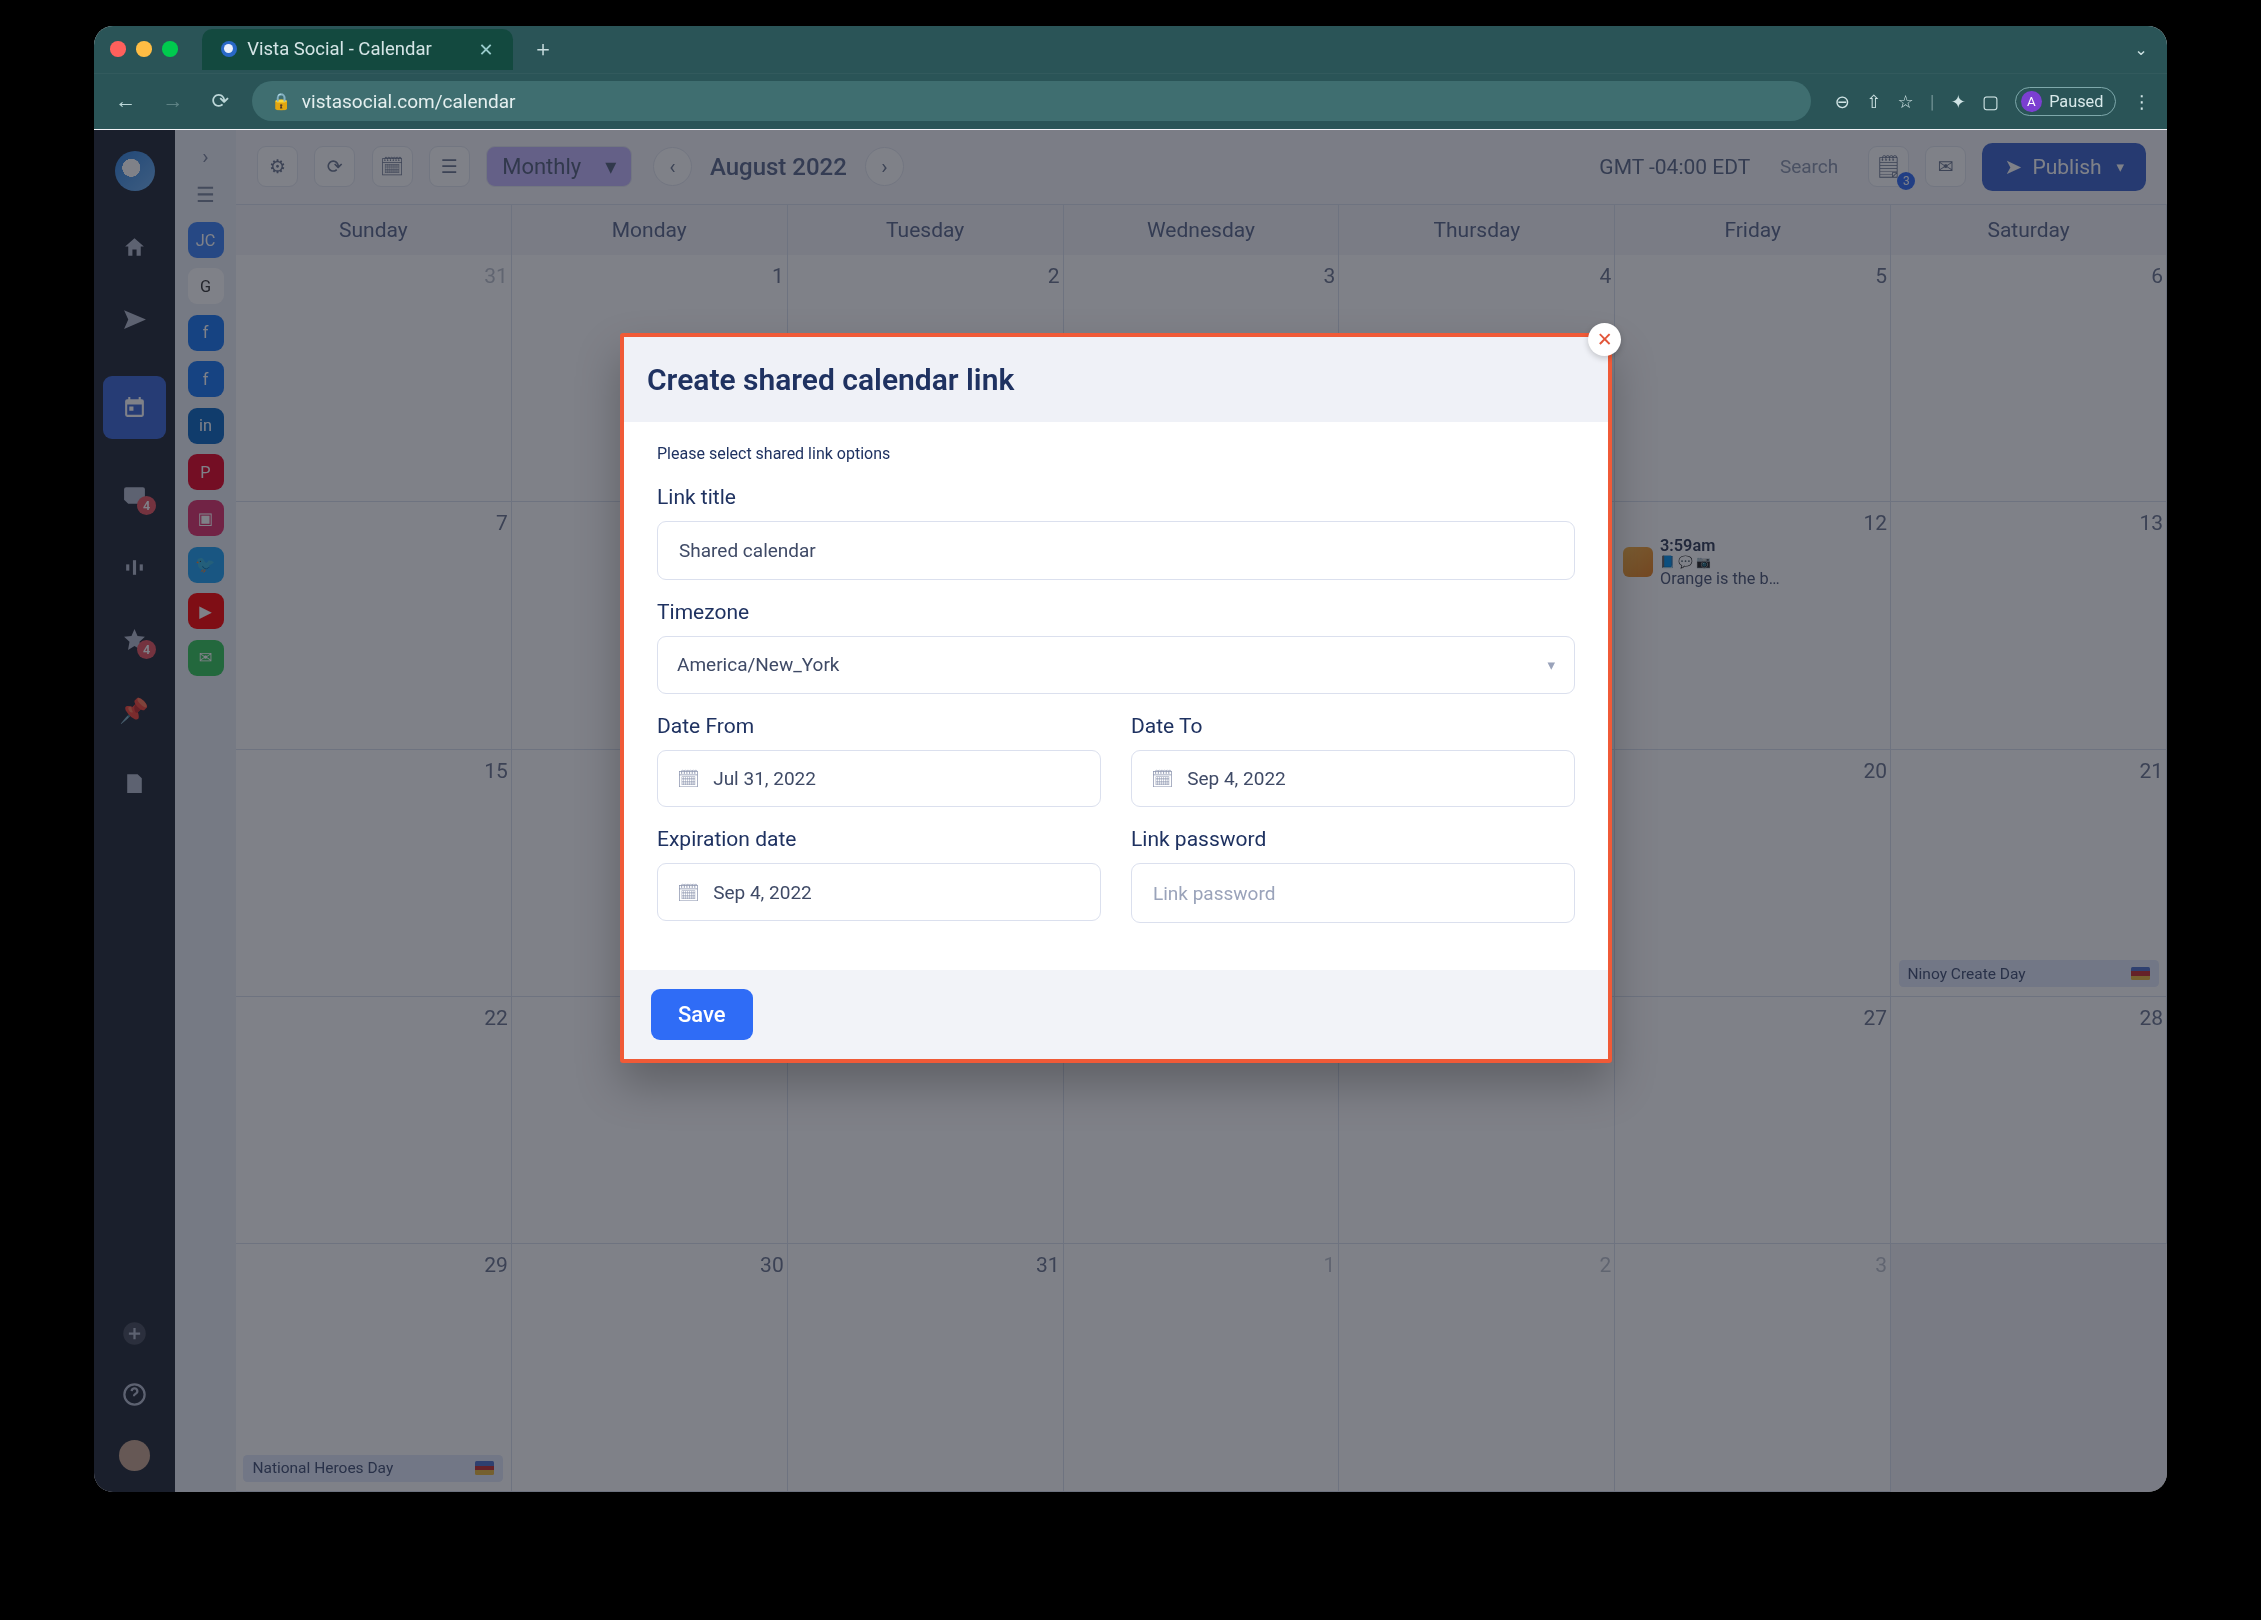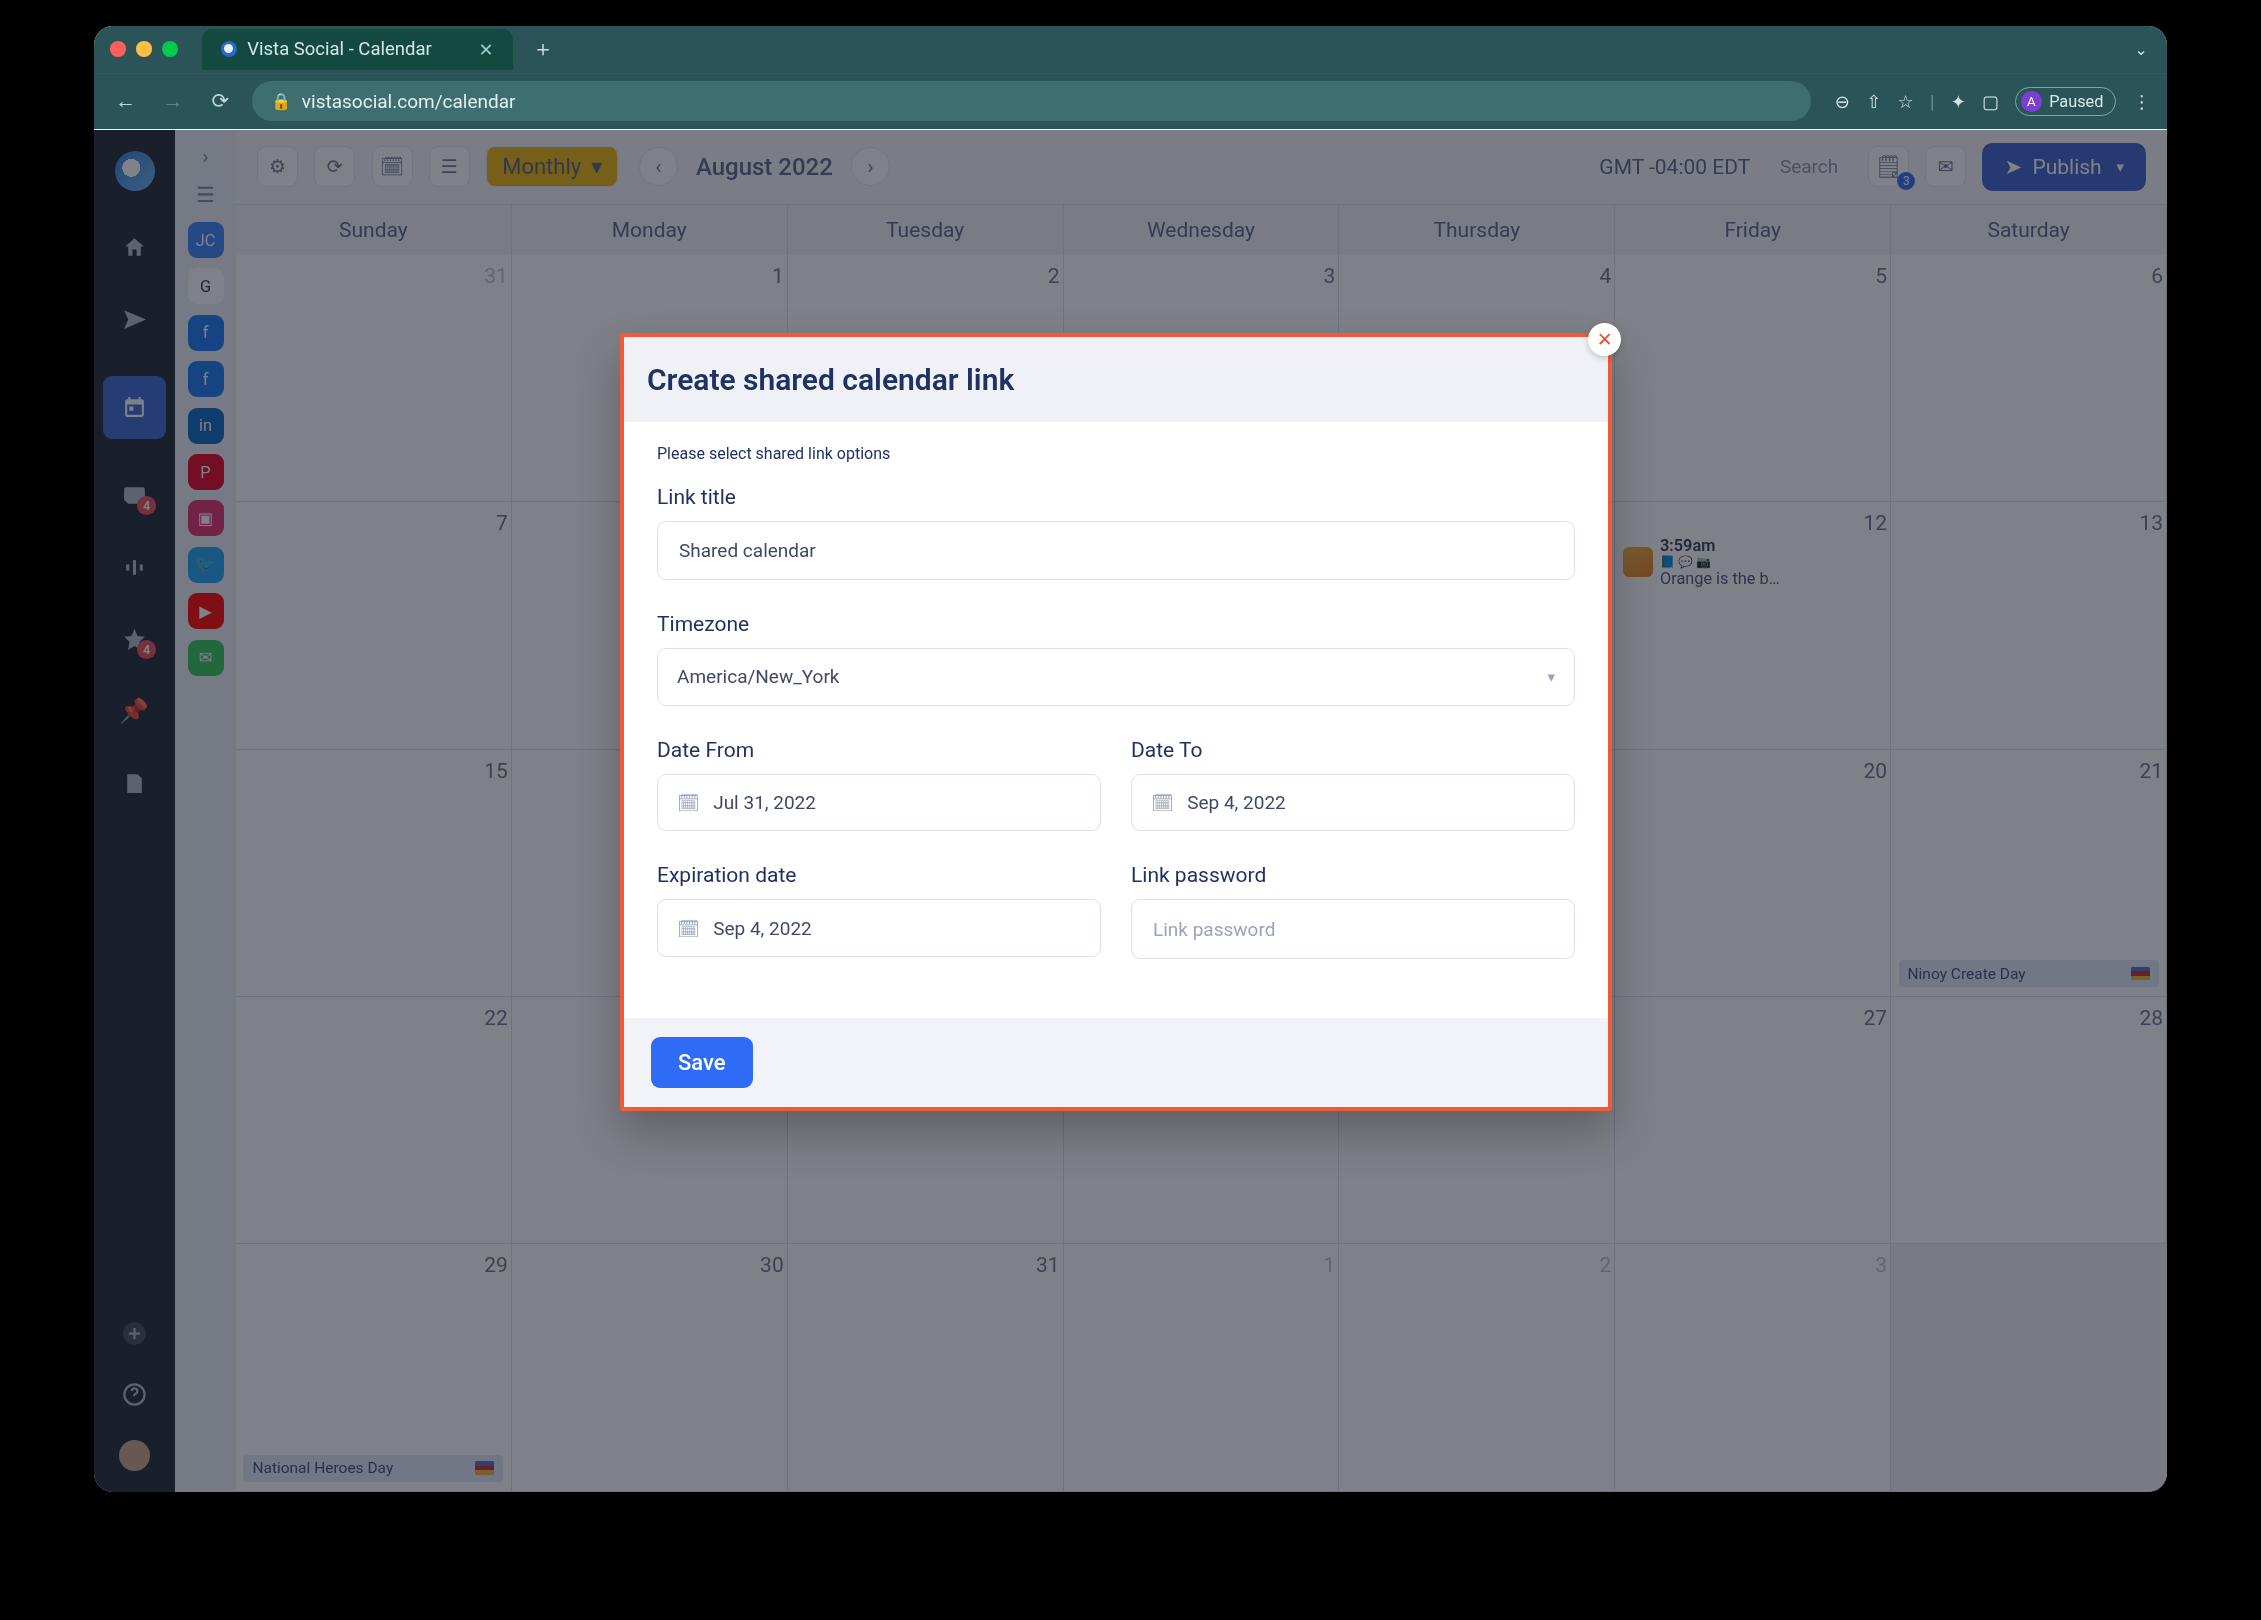--- a/index.html
+++ b/index.html
@@ -80,21 +80,21 @@
   
   .pstrip{width:61px;background:#eceff6;display:flex;flex-direction:column;align-items:center;padding:15px 0 0;gap:10.4px;}
   .pstrip .chev,.pstrip .filter{color:#7d879e;font-size:21px;margin-bottom:4.4px;}
   .pchip{width:36px;height:36px;border-radius:9px;display:flex;align-items:center;justify-content:center;font-size:16.3px;color:#fff;position:relative;}
 
   .main{flex:1;display:flex;flex-direction:column;}
 
   .toolbar{display:flex;align-items:center;height:74px;padding:0 21px;gap:16.3px;background:#f5f6fa;}
   .tbtn{width:41px;height:41px;border-radius:9px;background:#fff;border:0.7px solid var(--panel-border);
         display:flex;align-items:center;justify-content:center;color:#6b768f;font-size:19px;}
-  .view-sel{display:flex;align-items:center;gap:10px;color:#535f7b;font-size:22px;background:#eab308;border:0.7px solid var(--panel-border);border-radius:9px;padding:7.4px 15px;text-align:center;}
+  .view-sel{display:flex;align-items:center;gap:24px;color:#535f7b;font-size:22px;background:#c4b5fd;border:0.7px solid var(--panel-border);border-radius:9px;padding:7.4px 15px;text-align:center;}
   .month-nav{display:flex;align-items:center;gap:18px;margin-left:4.4px;}
   .month-nav .arrow{width:39px;height:39px;border-radius:50%;display:flex;align-items:center;justify-content:center;color:#6b768f;font-size:21px;background:#fff;border:0.7px solid var(--panel-border);}
   .month-label{color:#59668a;font-size:24px;font-weight:500;}
   .spacer{flex:1;}
   .tz{color:#5b6887;font-size:21px;}
   .search{color:#8b95ad;font-size:19px;margin:0 13.3px;}
   .inbox{position:relative;color:#6b768f;font-size:22px;}
   .inbox .cnt{position:absolute;right:-7.4px;bottom:-4.4px;background:#2f6cf6;color:#fff;font-size:12px;width:18px;height:18px;border-radius:50%;display:flex;align-items:center;justify-content:center;}
   .publish{display:flex;align-items:center;gap:10.4px;background:#3a63cc;color:#fff;border-radius:10.4px;padding:12px 22px;font-size:21px;}
   .publish .caret{font-size:15px;margin-left:4.4px;}
@@ -126,21 +126,21 @@
     display:flex;flex-direction:column;
     box-shadow:0 22px 44px rgba(0,0,0,.25);
   }
   .modal .close{position:absolute;right:-13.3px;top:-13.3px;width:33px;height:33px;border-radius:50%;
                 background:#fff;color:#e2563a;font-size:19px;display:flex;align-items:center;justify-content:center;
                 box-shadow:0 2.2px 6px rgba(0,0,0,.2);}
   .mhead{background:#eff1f7;padding:25px 23px;}
   .mtitle{color:var(--navy);font-size:30px;font-weight:600;}
   .mbody{padding:22px 33px 27px;}
   .msub{color:var(--navy);font-size:16px;margin-bottom:22px;}
-  .fld{margin-bottom:32px;}
+  .fld{margin-bottom:20px;}
   .flabel{color:var(--navy);font-size:21px;margin-bottom:12px;}
   .input{border:1.1px solid #dbe0ee;border-radius:9px;padding:16.3px 19px;font-size:19px;color:#3f4a66;
          display:flex;align-items:center;gap:13.3px;}
   .input input{border:none;outline:none;font-size:19px;color:#3f4a66;flex:1;background:transparent;}
   .input input::placeholder{color:#9aa3ba;}
   .input .cal-ico{color:#8a93ad;font-size:18px;}
   .input .sel-caret{margin-left:auto;color:#9aa3ba;font-size:15px;}
   .frow{display:grid;grid-template-columns:1fr 1fr;gap:30px;}
   .mfoot{background:#f2f3f8;padding:19px 27px;display:flex;justify-content:flex-start;}
   .savebtn{background:var(--accent);color:#fff;font-size:22px;font-weight:500;

